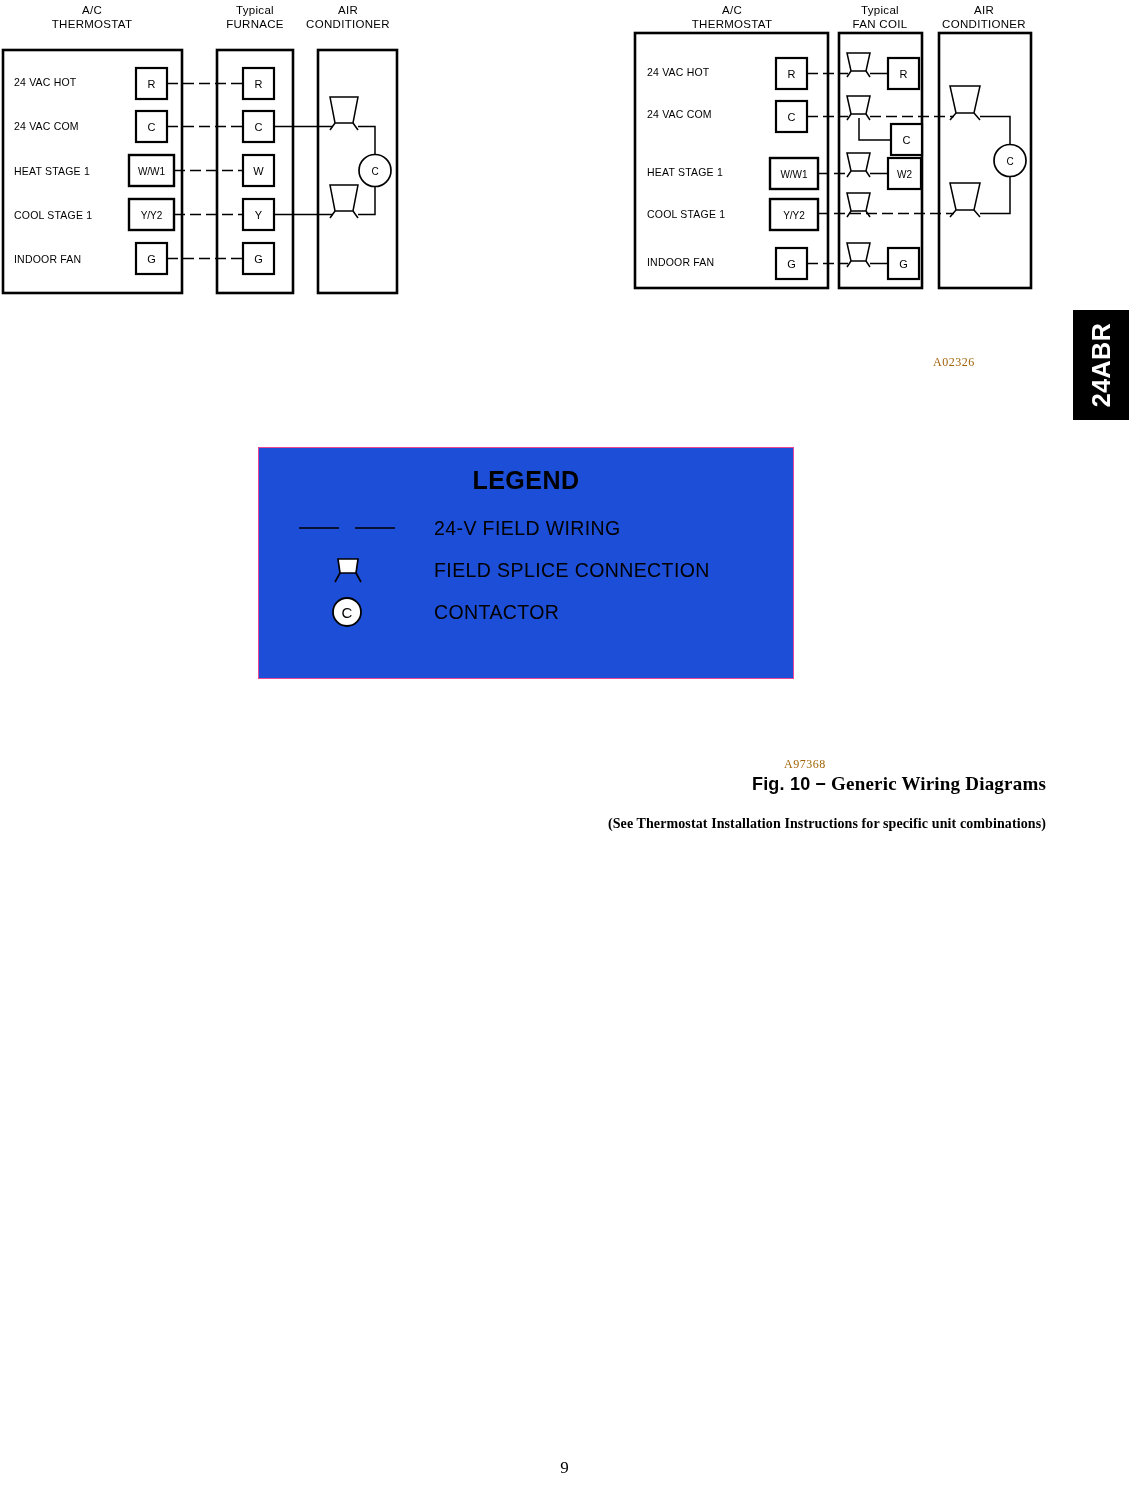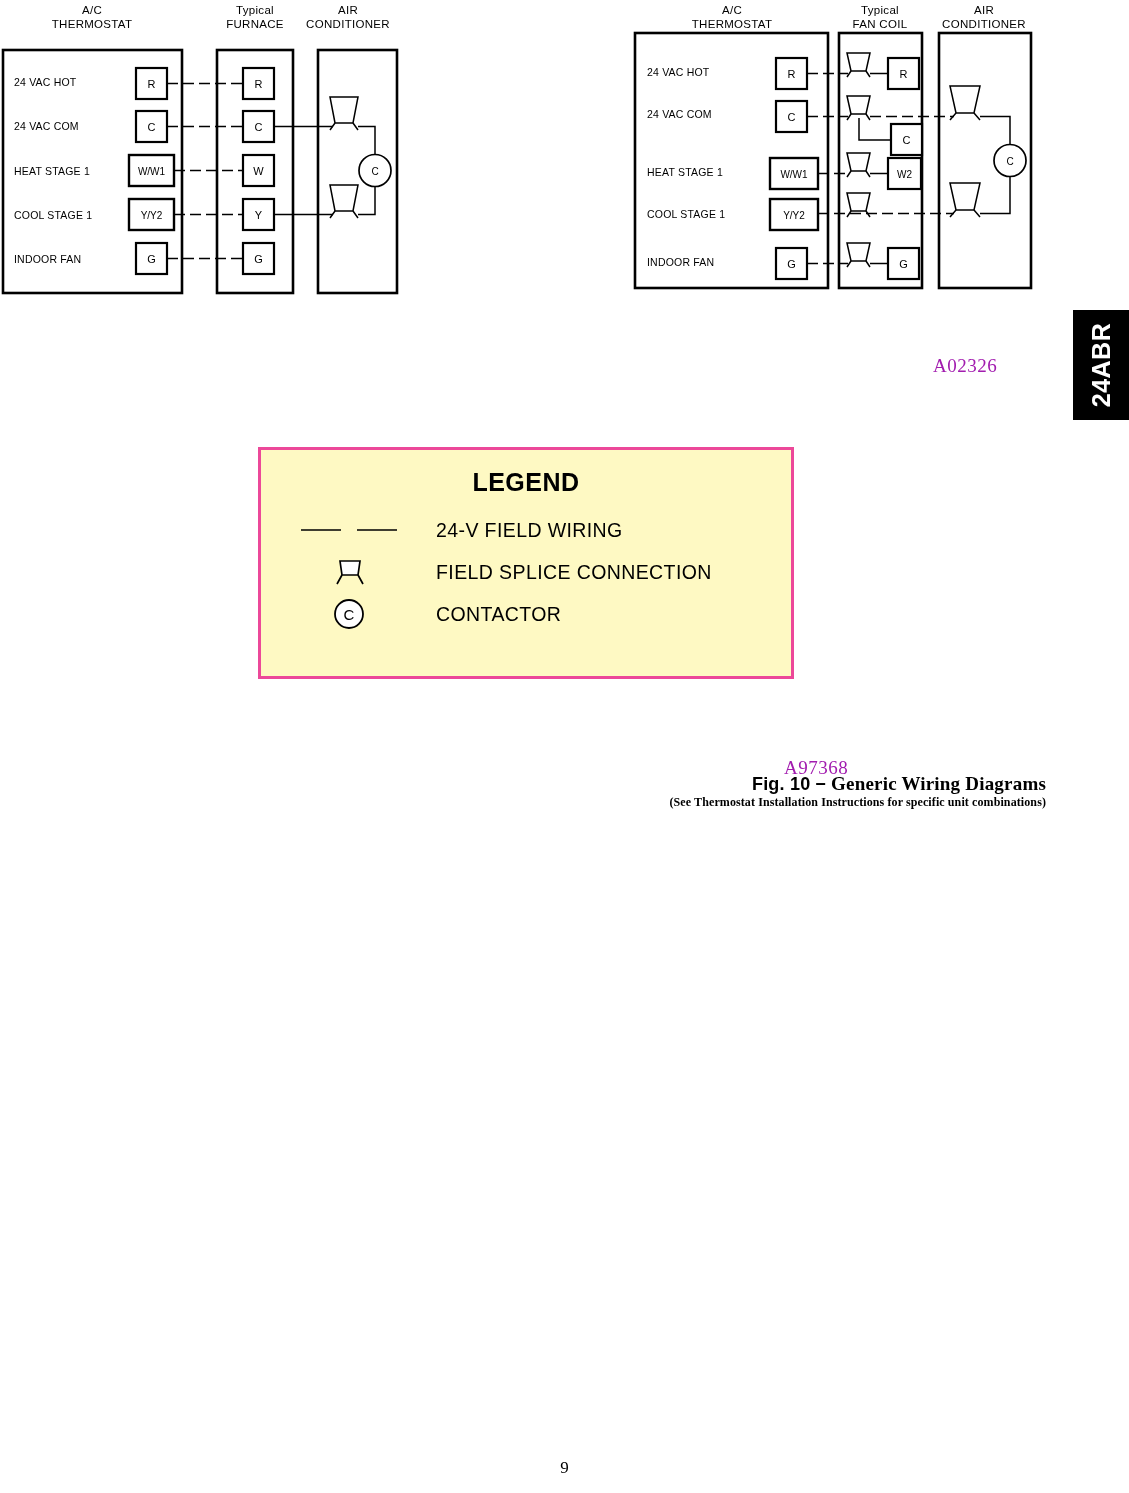--- a/index.html
+++ b/index.html
@@ -105,22 +105,22 @@
     fill: #000;
   }
 
   
   .legend-box {
     position: absolute;
     left: 258px;
     top: 447px;
     width: 536px;
     height: 232px;
-    border: 3px solid #ec4899;
-    background: #fef9c3;
+    border: 1px solid #ec4899;
+    background: #1d4ed8;
     box-sizing: border-box;
   }
   .legend-title {
     text-align: center;
     font-size: 25px;
     font-weight: bold;
     letter-spacing: 0.5px;
     margin-top: 18px;
     font-family: "Liberation Sans", sans-serif;
   }
@@ -167,22 +167,22 @@
     font-family: "Liberation Sans", sans-serif;
     transform-origin: 0 0;
     transform: rotate(-90deg) translate(-110px, 0);
     letter-spacing: 0.5px;
   }
 
   
   .ref-code {
     position: absolute;
     font-family: "Liberation Serif", serif;
-    font-size: 19px;
-    color: #a21caf;
+    font-size: 12px;
+    color: #a16207;
     letter-spacing: 0.5px;
   }
   .ref-a02326 { left: 933px; top: 355px; }
   .ref-a97368 { left: 784px; top: 757px; }
 
   
   .caption {
     position: absolute;
     left: 0px;
     top: 773px;
@@ -194,23 +194,23 @@
     font-size: 19px;
     font-weight: bold;
     letter-spacing: 0.2px;
   }
   .caption-line1 .fig-no {
     font-family: "Liberation Sans", sans-serif;
     font-size: 18px;
     font-weight: bold;
   }
   .caption-line2 {
-    font-size: 12px;
+    font-size: 14px;
     font-weight: bold;
-    margin-top: 0;
+    margin-top: 21px;
     letter-spacing: 0.1px;
   }
 
   
   .page-number {
     position: absolute;
     left: 0;
     top: 1458px;
     width: 1129px;
     text-align: center;

